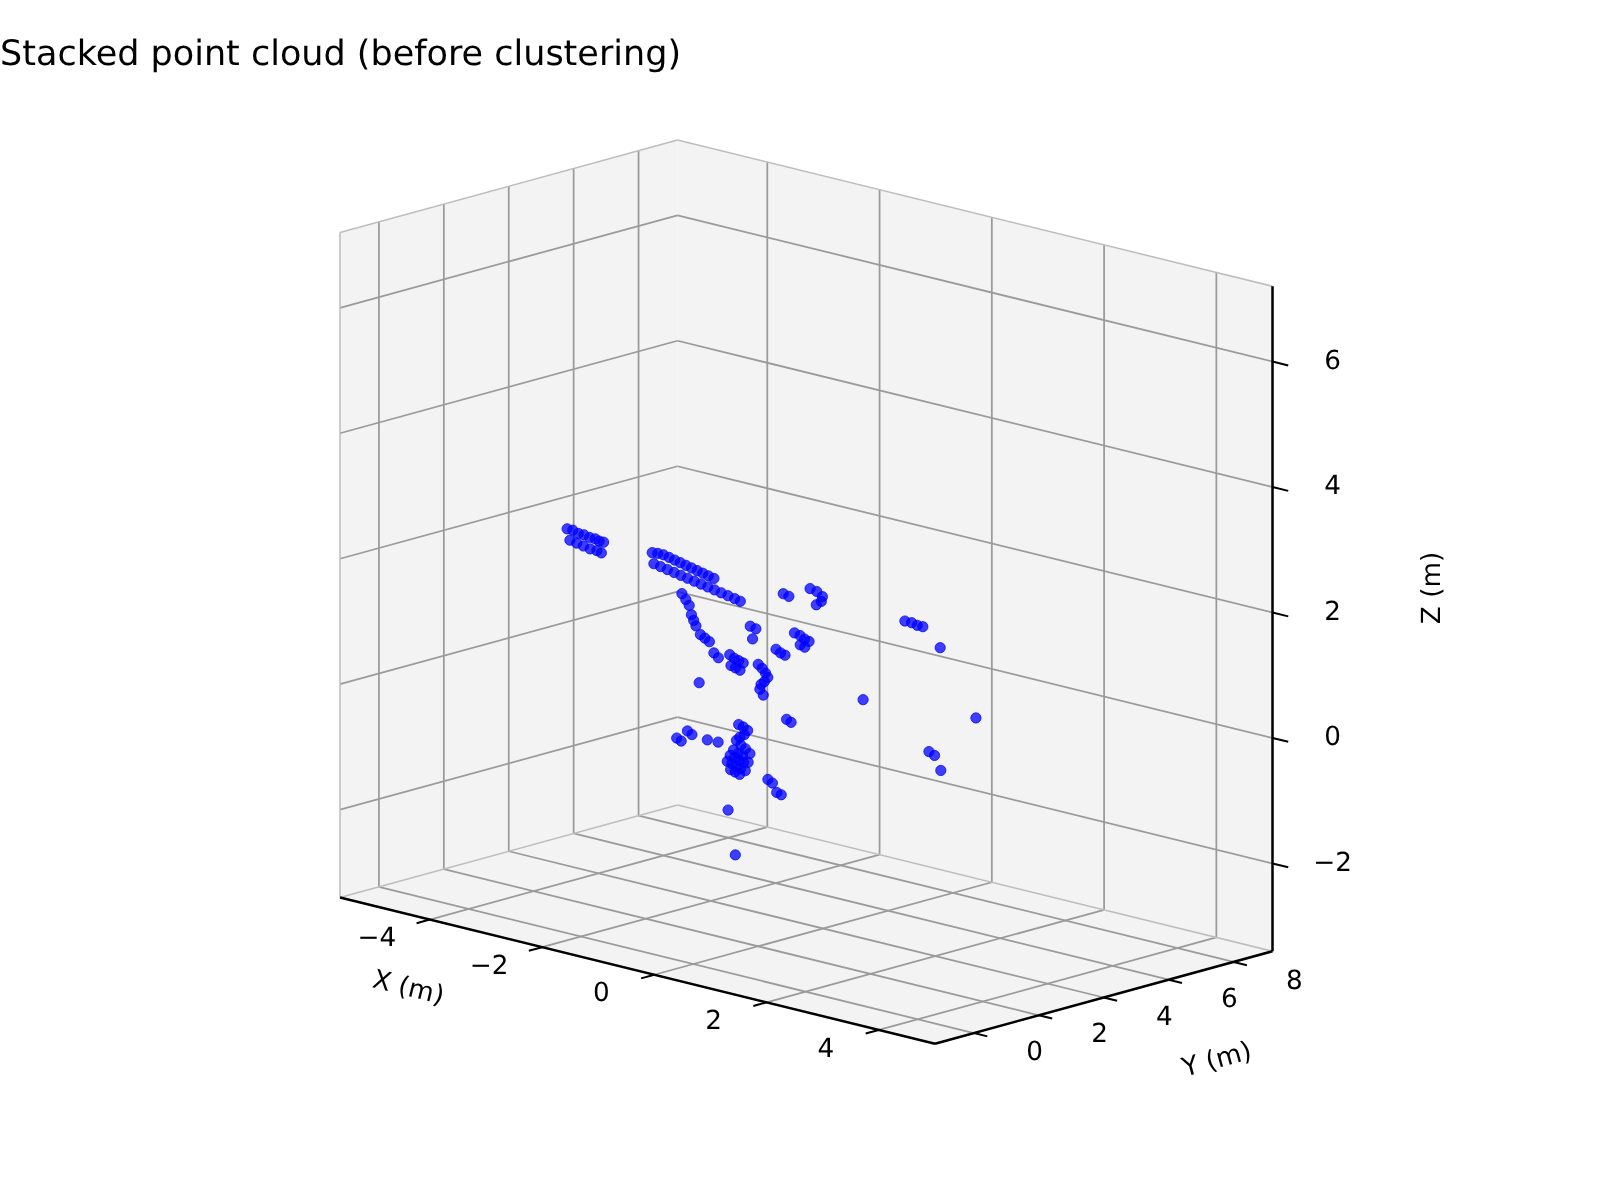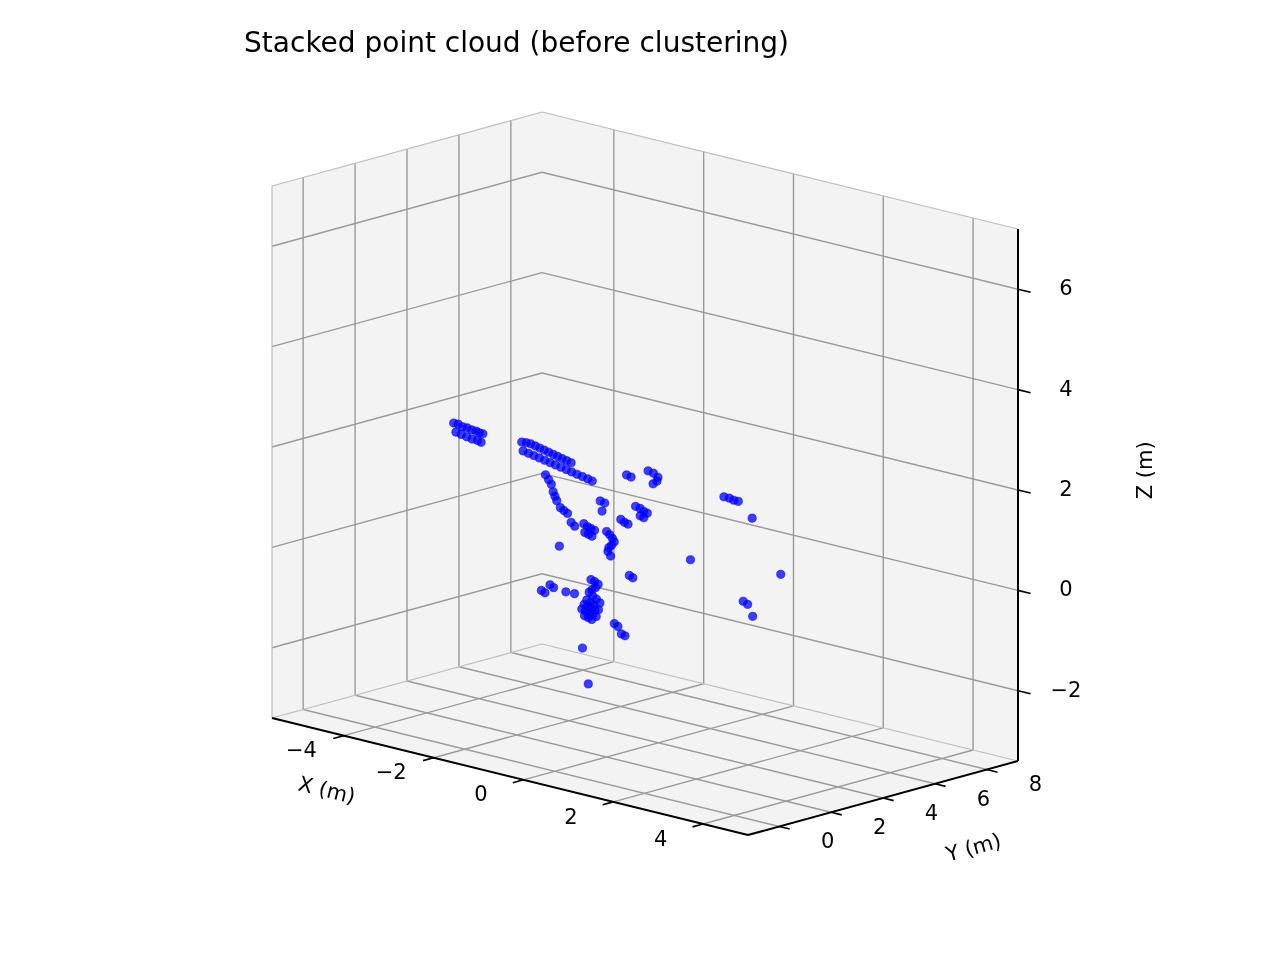--- a/index.html
+++ b/index.html
@@ -17,21 +17,21 @@
     position: relative;
     width: 1280px;
     height: 960px;
     background: #ffffff;
   }
   #chart-title {
     position: absolute;
     left: 0;
     top: 26px;
     width: 1033px;
-    text-align: center;
+    text-align: left;
     font-size: 28px;
     color: #000000;
     font-family: "DejaVu Sans", sans-serif;
     letter-spacing: 0px;
   }
   svg#axes3d {
     position: absolute;
     left: 0;
     top: 0;
     width: 1280px;

